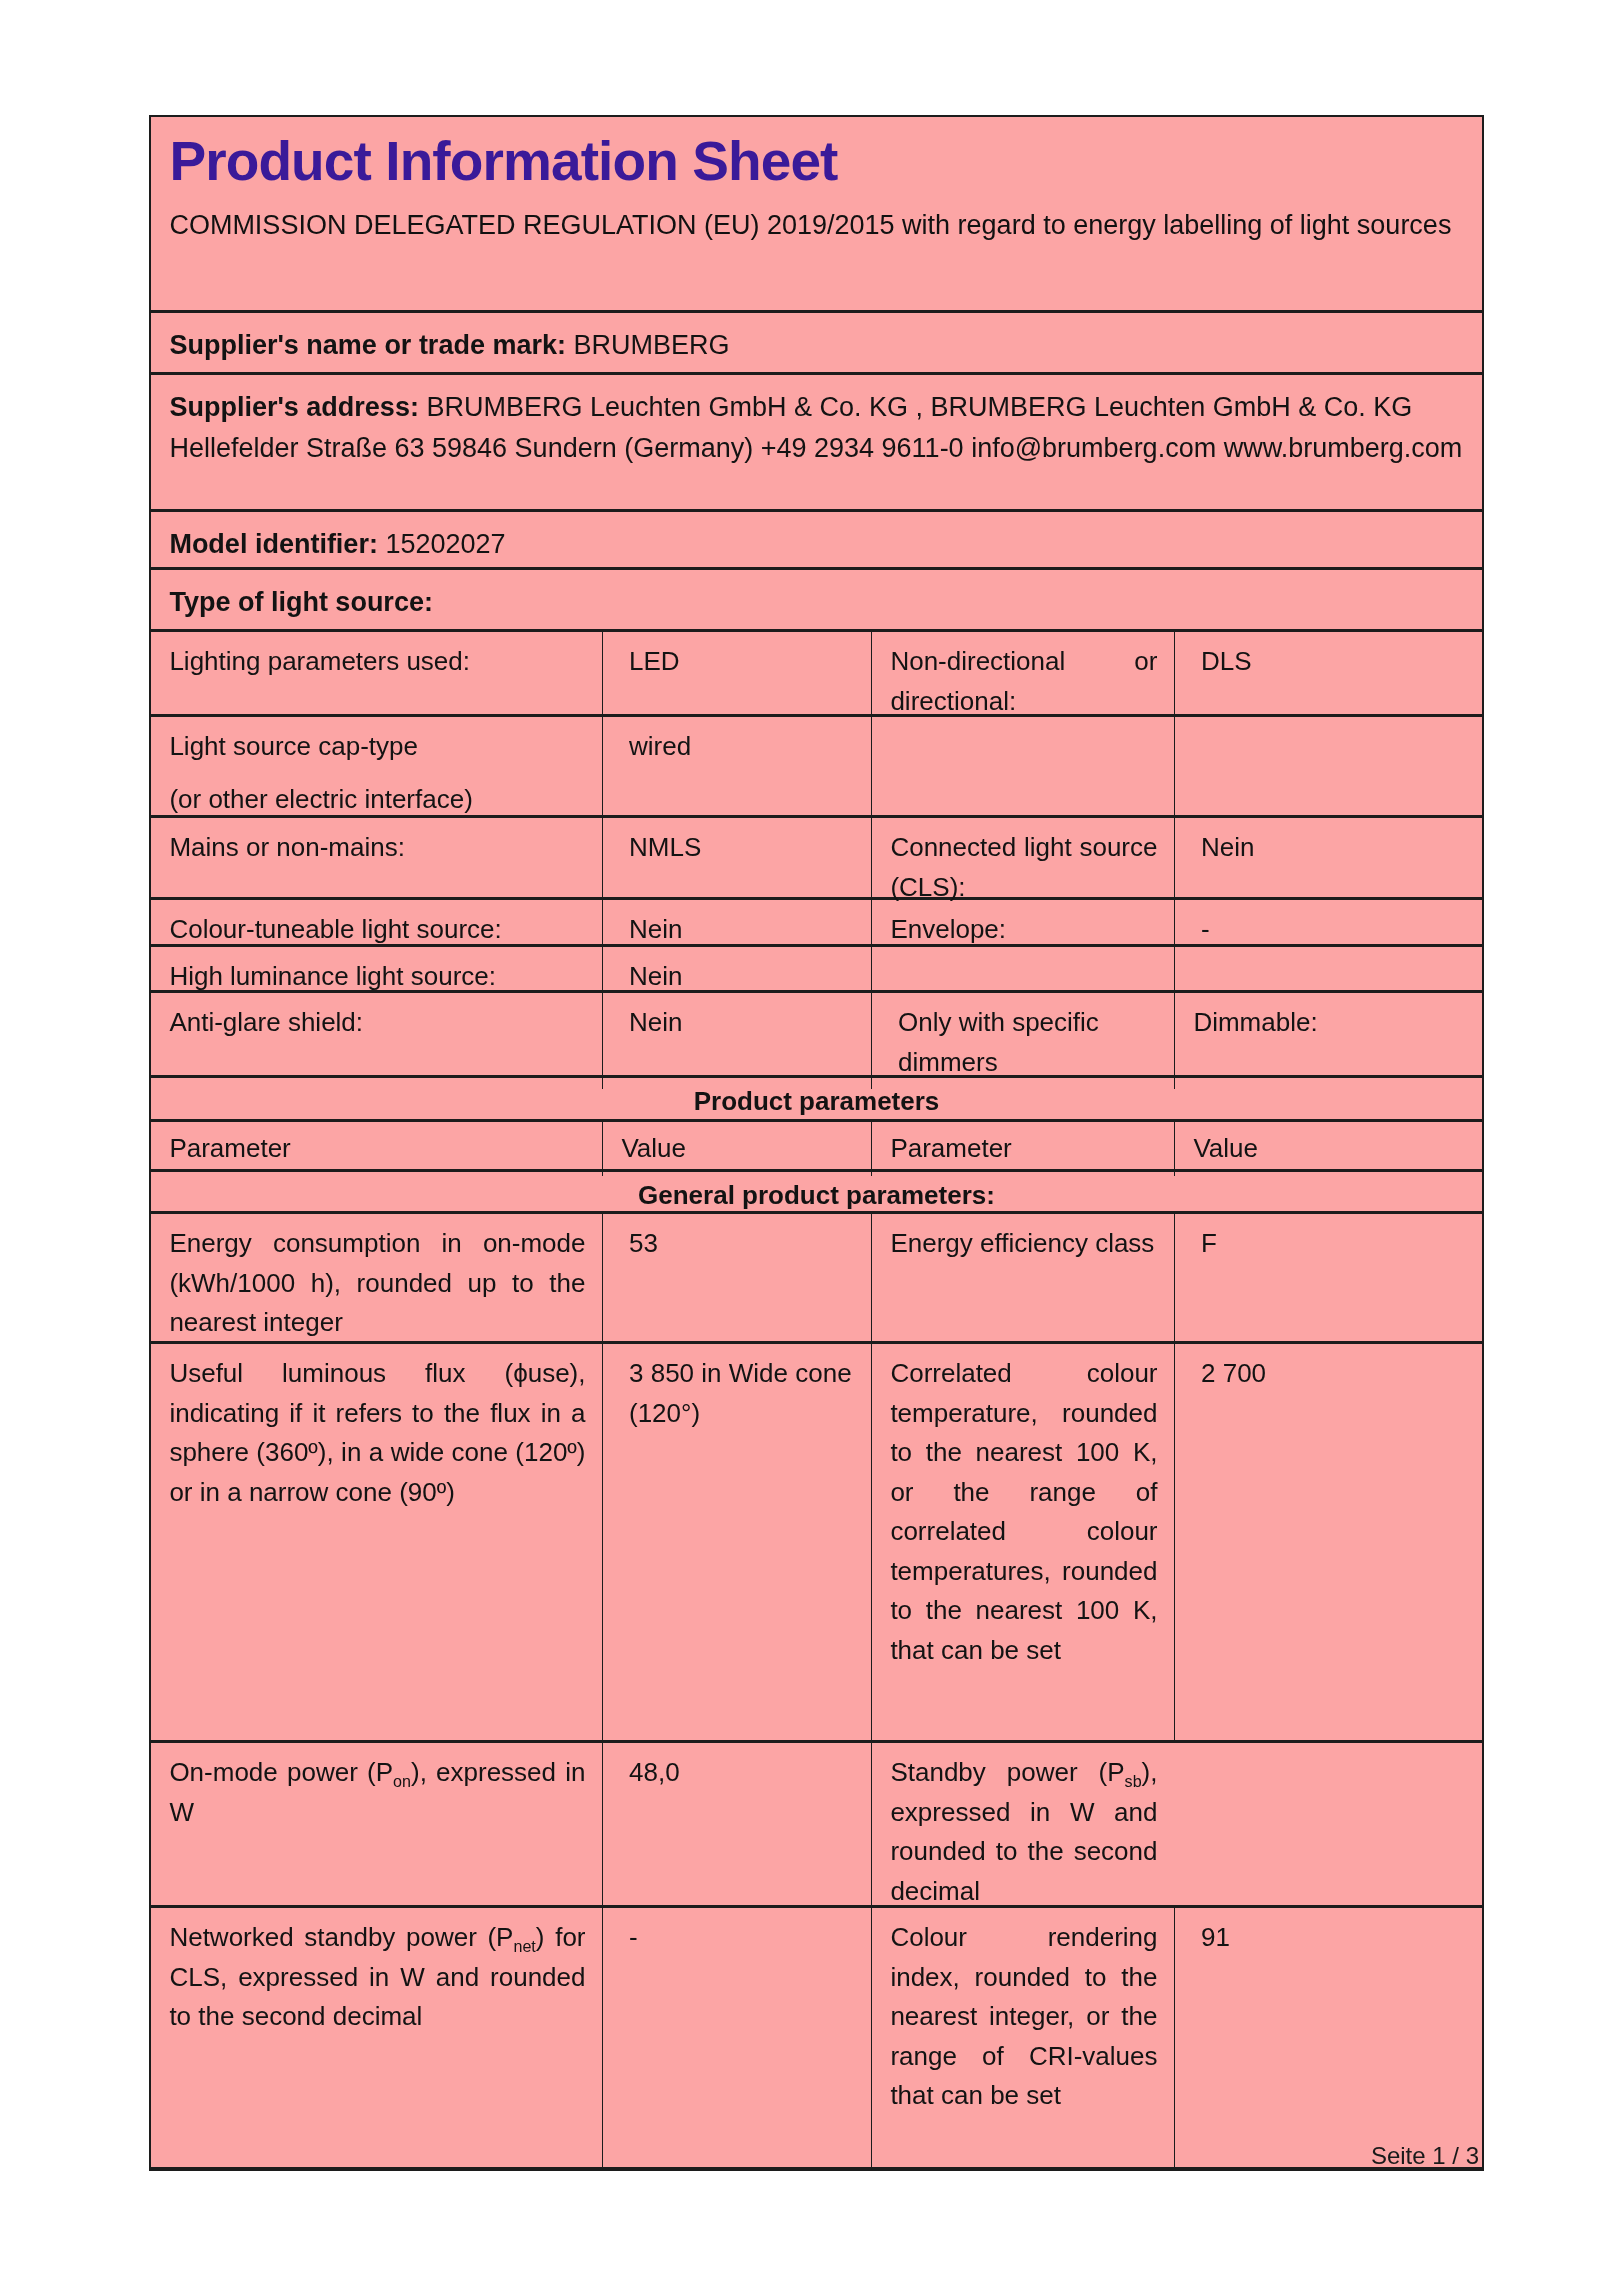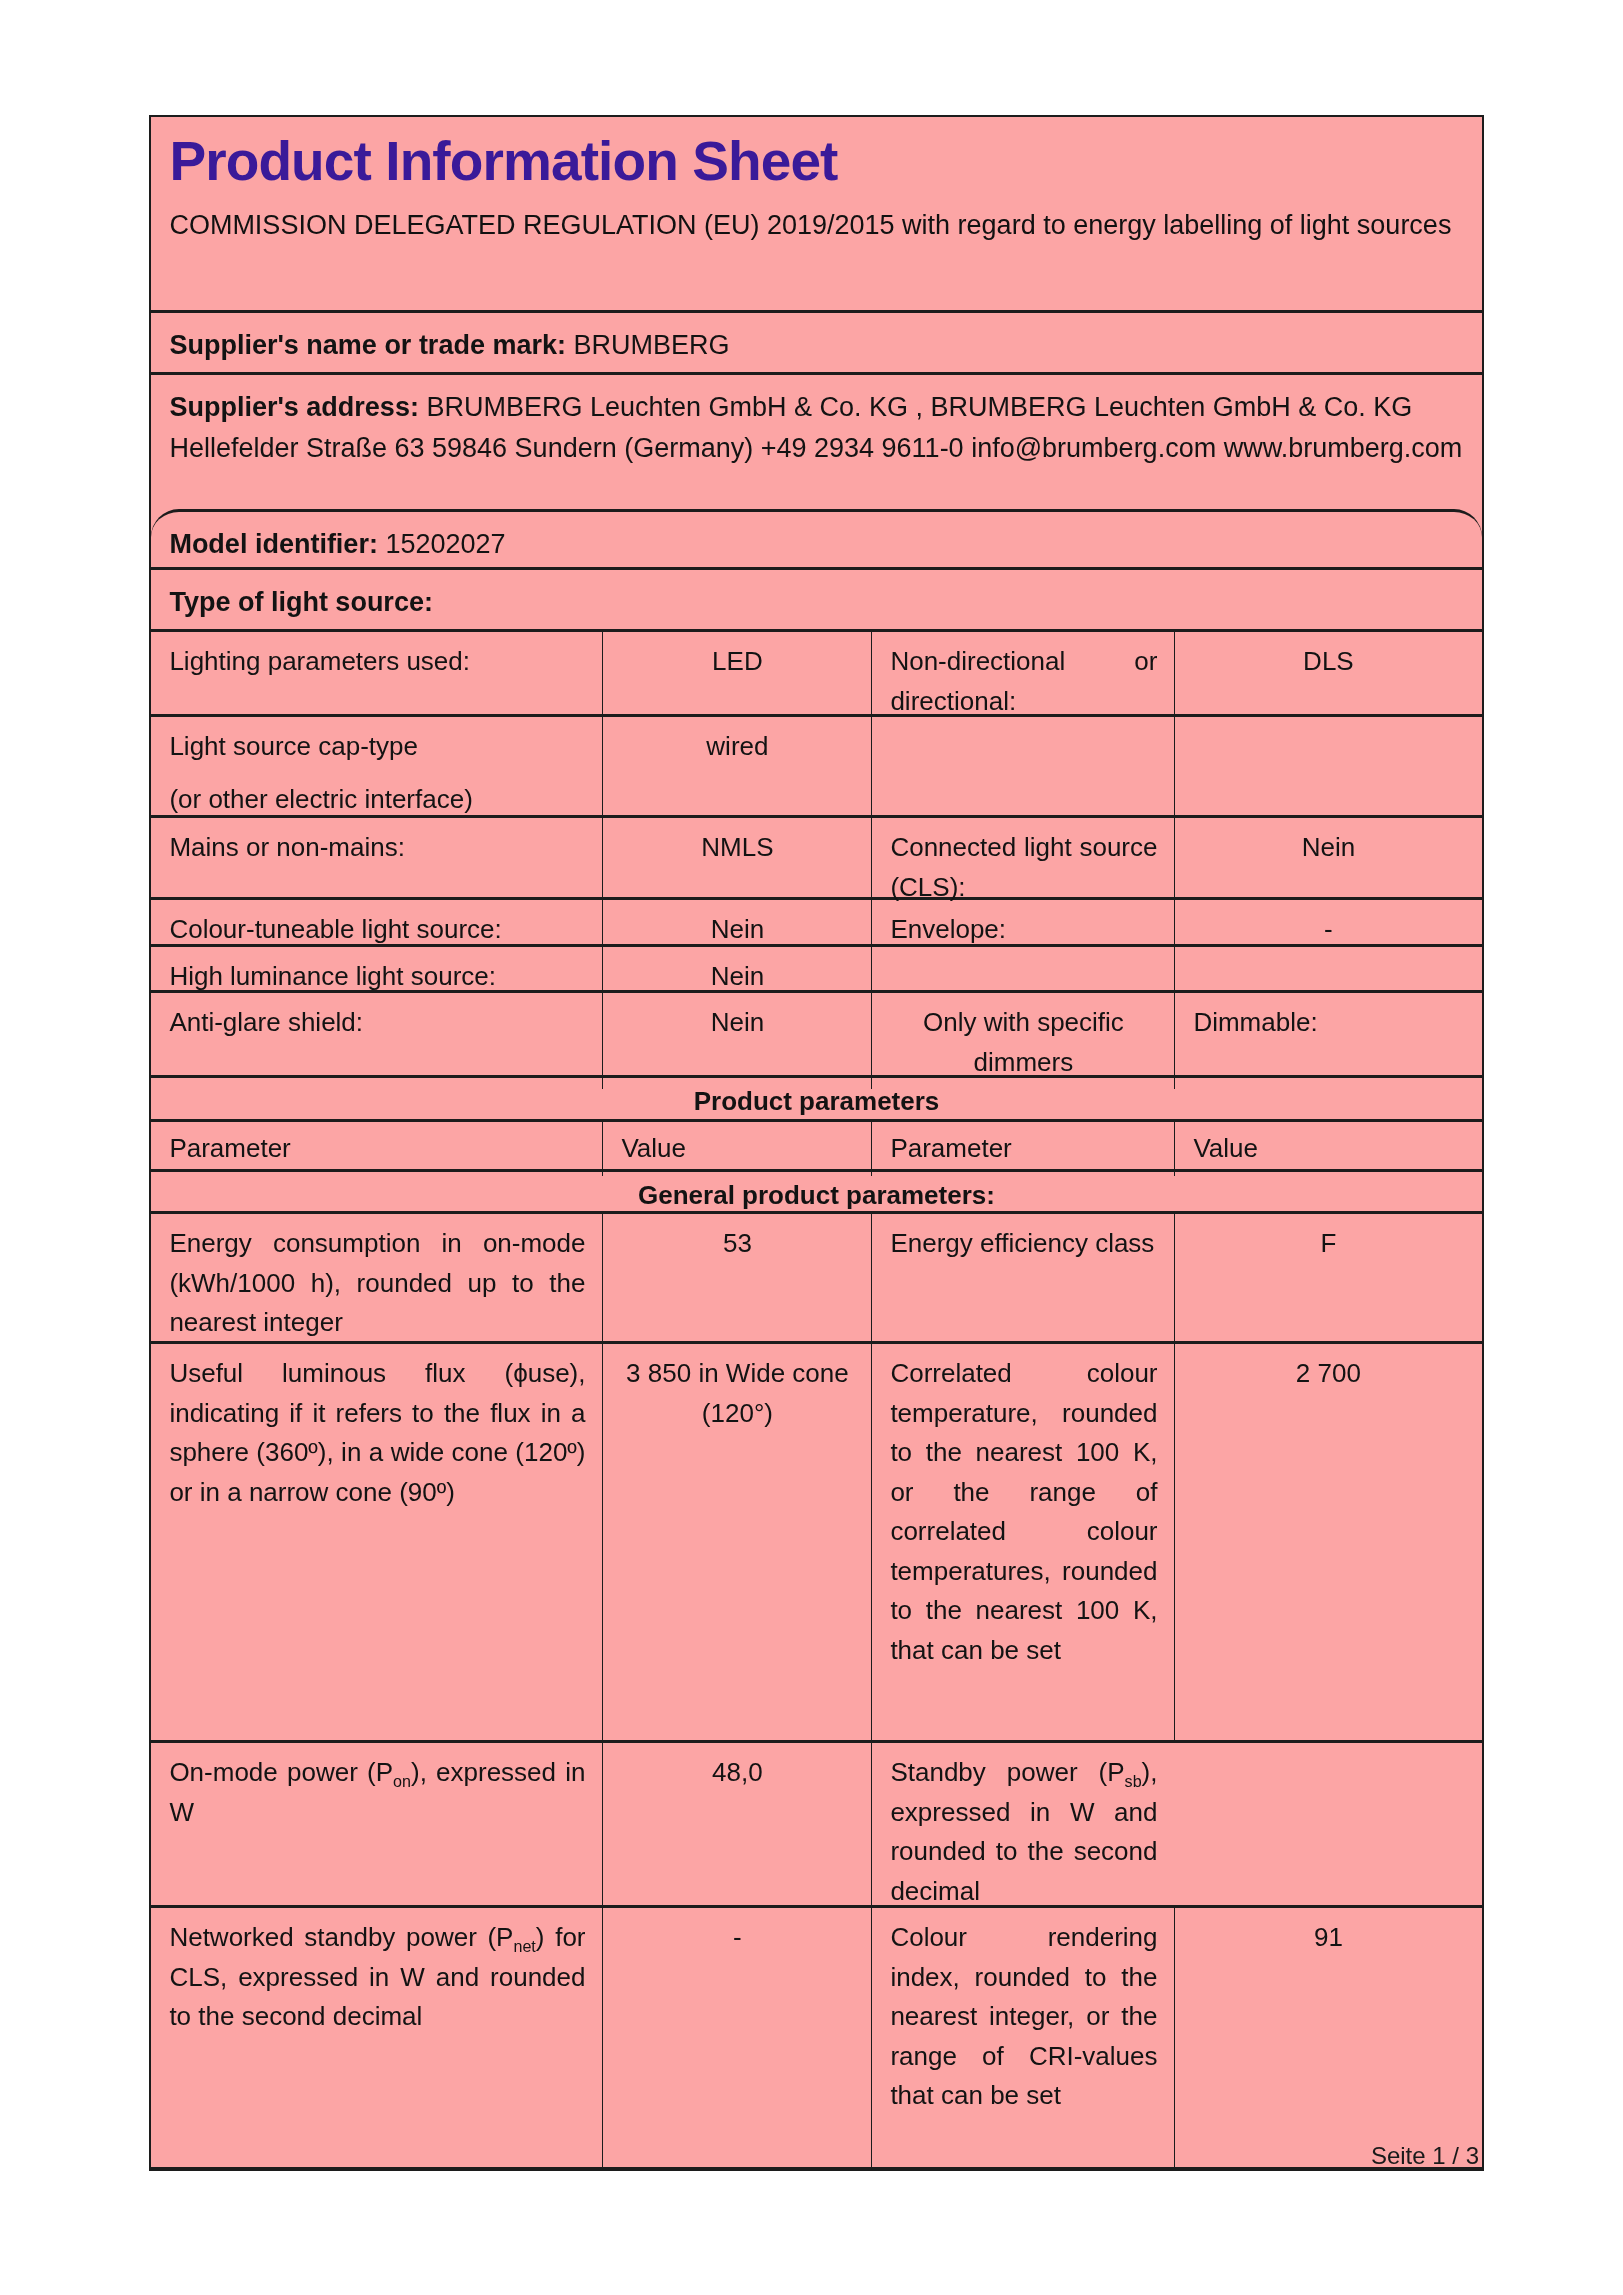--- a/index.html
+++ b/index.html
@@ -32,28 +32,28 @@
   }
   .doc-reg {
     font-size: 27px;
     line-height: 1.45;
     color: #111;
   }
   .kv-row { padding: 12px 18.4px 0 18.4px; font-size: 27px; line-height: 1.5; }
   .kv-row .lbl { font-weight: bold; }
   .row-name    { height: 62px; }
   .row-address { height: 137px; }
-  .row-model   { height: 58px; border-radius: 28px; }
+  .row-model   { height: 58px; }
   .row-type    { height: 62px; }
 
   
   .grid4 { display: grid; grid-template-columns: 451px 269px 303px 307px; }
   .cell { padding: 10px 16.5px 7.3px 18.4px; font-size: 26px; line-height: 1.52; }
   .cell + .cell { border-left: 1.8px solid #1c1c1c; }
-  .cell.val { text-align: center; padding-left: 10px; padding-right: 9.2px; }
+  .cell.val { padding-left: 26px; padding-right: 9.2px; }
   .cell.just { text-align: justify; }
   .cell .second-line { margin-top: 13px; }
   sub { font-size: 0.62em; line-height: 0; }
 
   .r-lighting  { height: 85px; }
   .r-captype   { height: 101px; }
   .r-mains     { height: 82px; }
   .r-colour    { height: 47px; }
   .r-highlum   { height: 46px; }
   .r-antiglare { height: 85px; }

